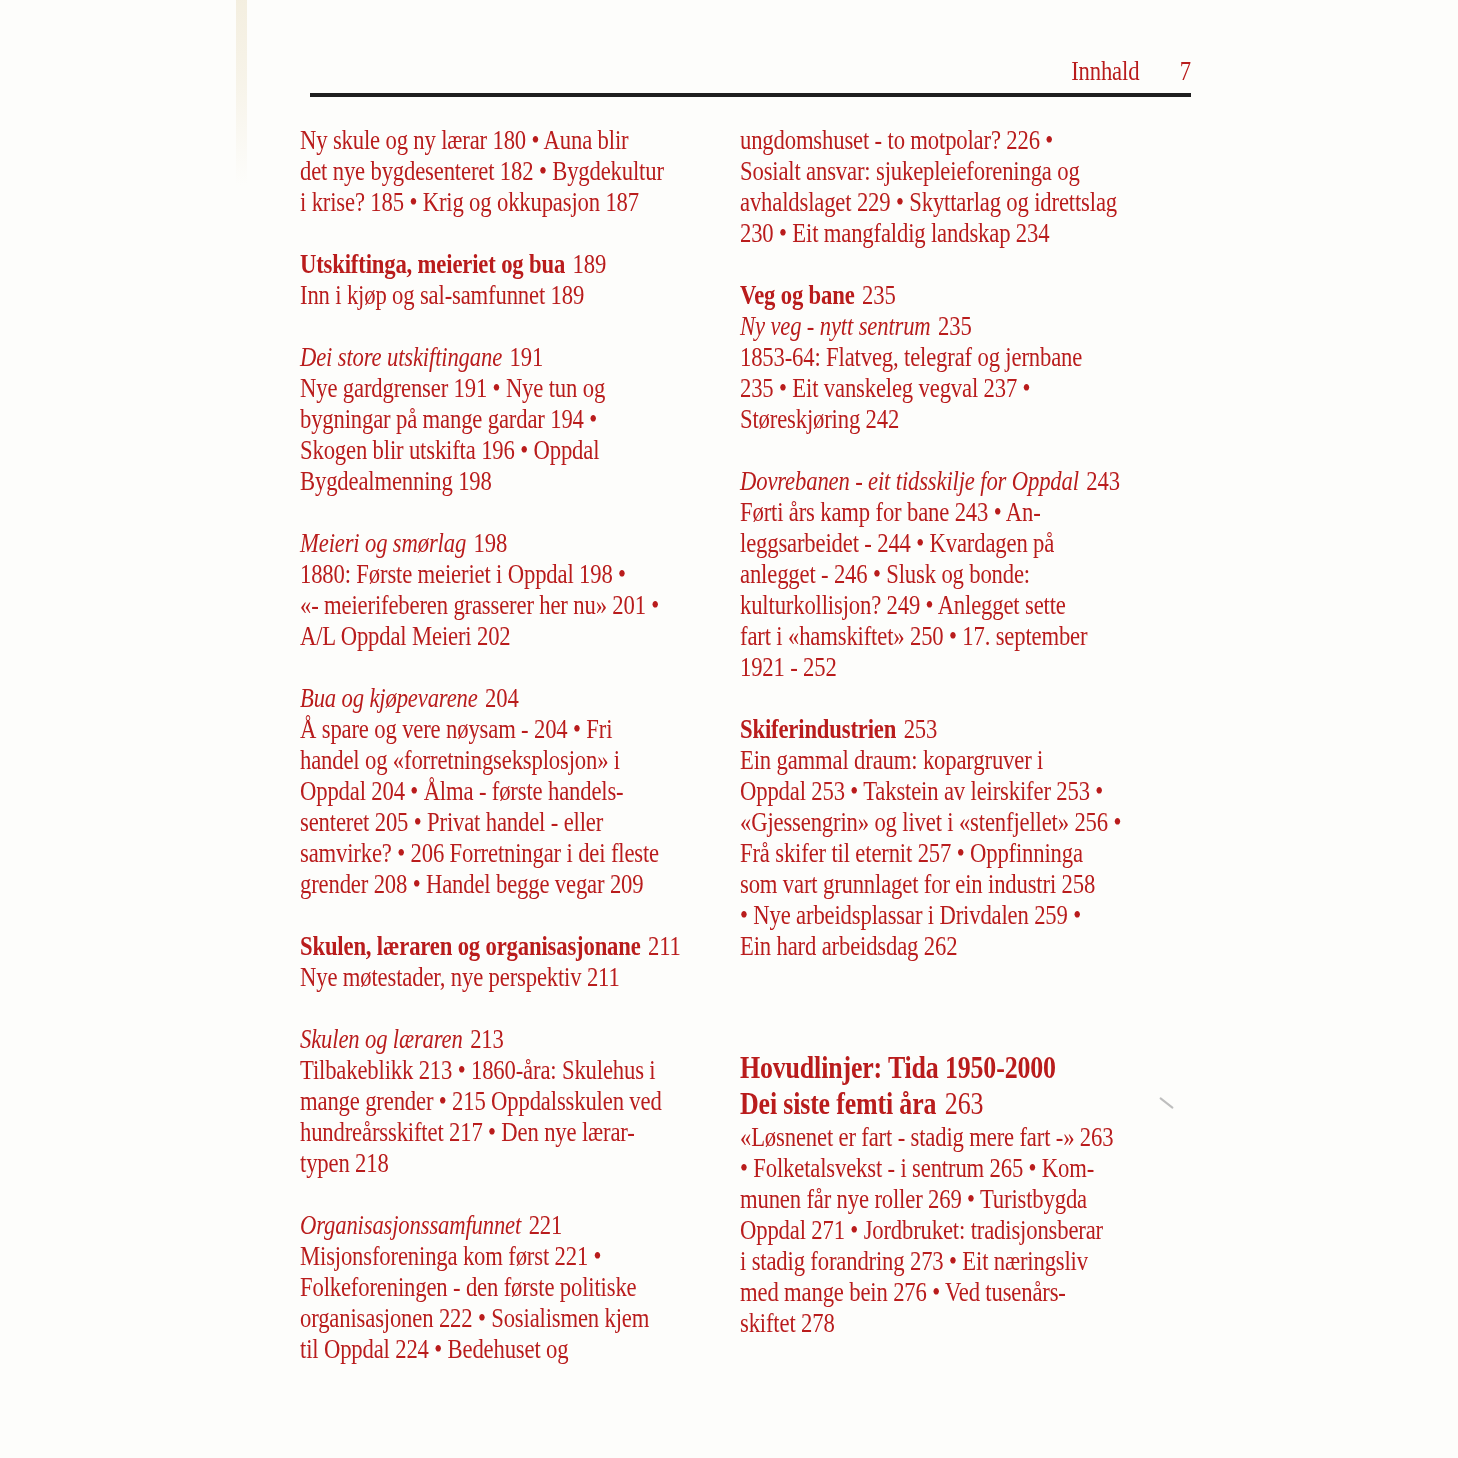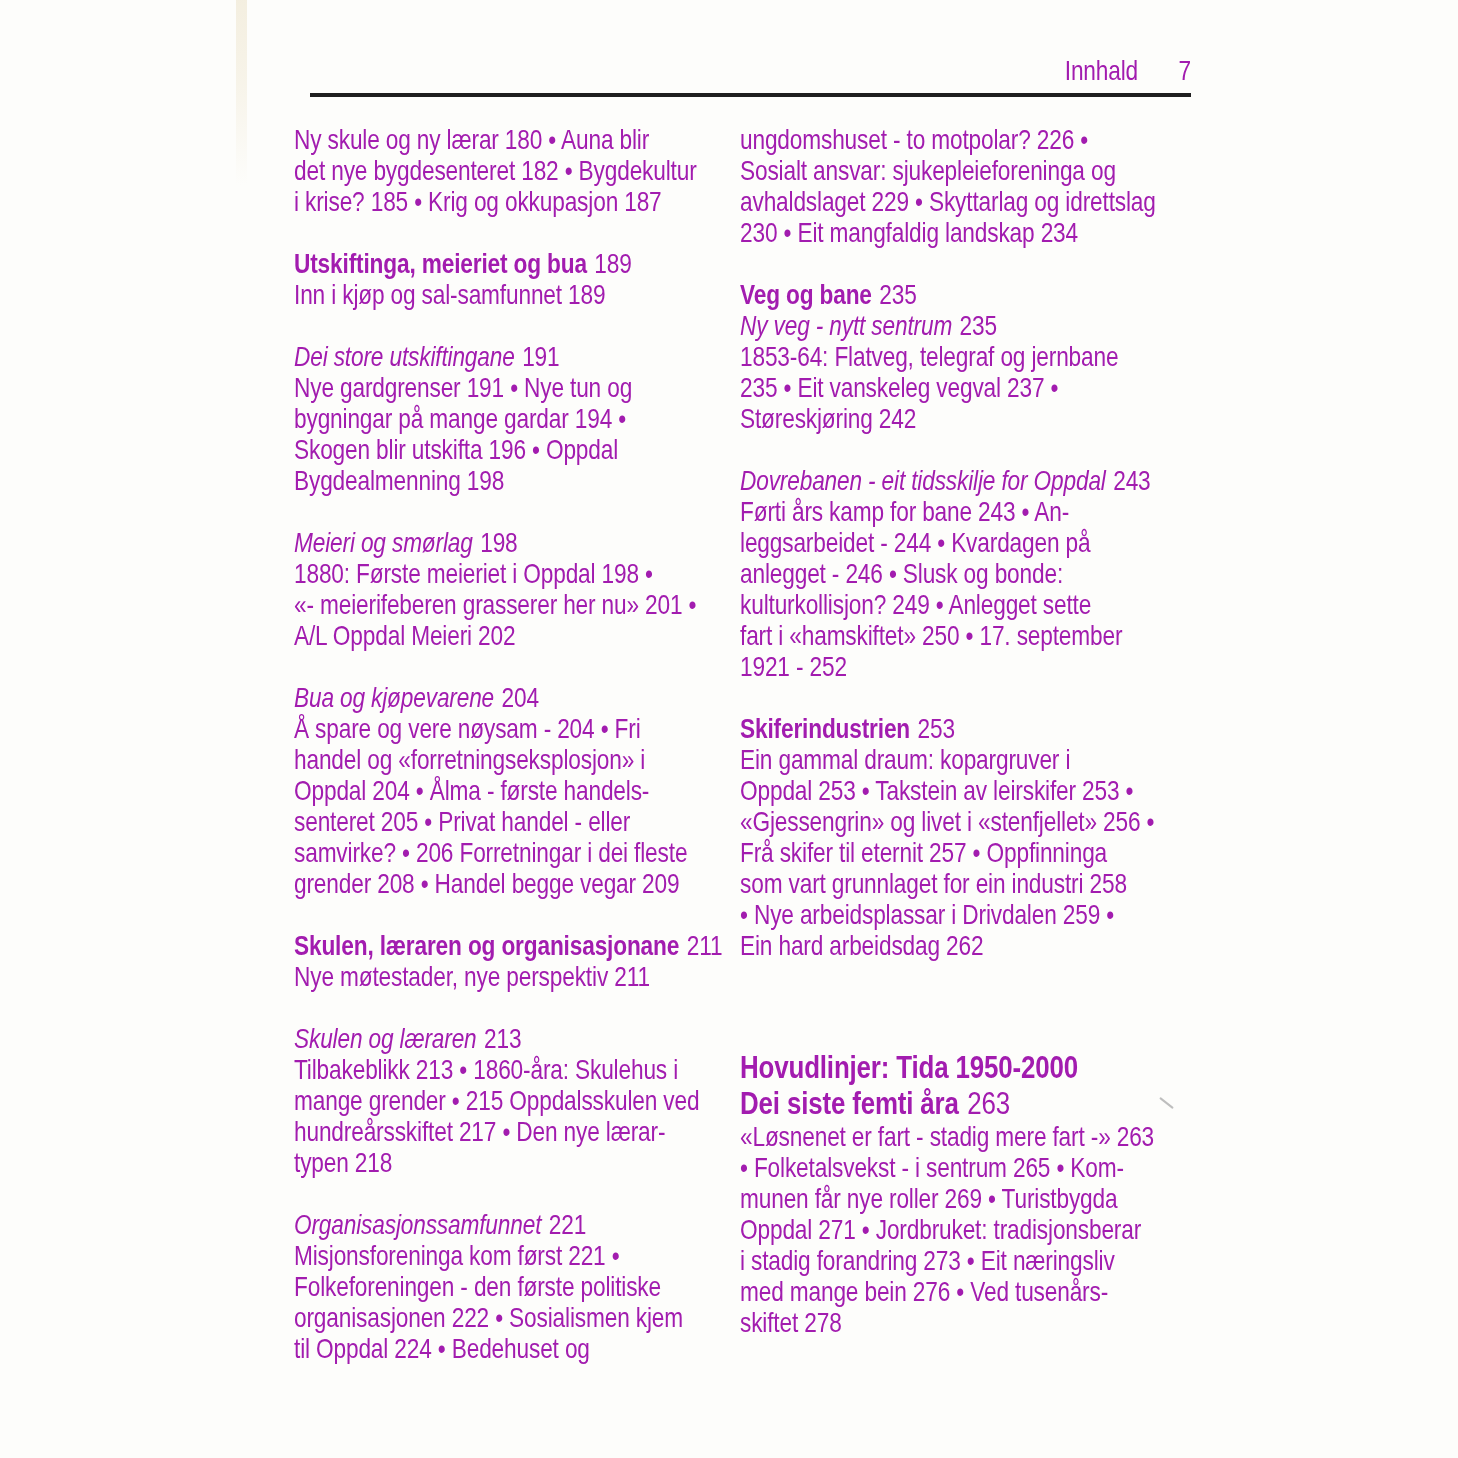--- a/index.html
+++ b/index.html
@@ -1,22 +1,22 @@
 <!DOCTYPE html>
 <html><head>
 <meta charset="utf-8">
 <style>
   html,body{margin:0;padding:0;background:#e9e9e9;}
   #page{
     position:relative;
     width:1458px;height:1458px;
     background:#fdfdfb;
     overflow:hidden;
-    font-family:Liberation Sans, sans-serif;
-    color:#a21caf;
+    font-family:Liberation Serif, serif;
+    color:#b91c1c;
   }
   
   .scan-band{
     position:absolute;left:236px;top:0;width:11px;height:185px;
     background:linear-gradient(180deg,#f2ecdb 0%,#f6f2e6 45%,rgba(246,242,230,0) 100%);
     opacity:.85;
   }
   .scan-mark{
     position:absolute;left:1158px;top:1102px;width:17px;height:2px;
     background:#9d9d9d;transform:rotate(38deg);opacity:.65;border-radius:2px;
@@ -28,21 +28,21 @@
     font-size:28px;line-height:28px;letter-spacing:-0.2px;
     transform:scaleX(0.81);transform-origin:100% 0;
     white-space:nowrap;
   }
   .head-rule{
     position:absolute;left:310px;top:93px;width:881px;height:4px;
     background:#1f1f1f;
   }
   
   .col{position:absolute;top:124px;}
-  .col-left{left:294px;width:445px;}
+  .col-left{left:300px;width:445px;}
   .col-right{left:740px;width:460px;}
   .col-inner{
     transform:scaleX(0.81);transform-origin:0 0;
     font-size:28px;line-height:31px;letter-spacing:-0.2px;
     white-space:nowrap;
   }
   .blk{margin:0;}
   .gap{margin-top:31px;}
   .biggap{margin-top:88px;}
   .ln{display:block;}

